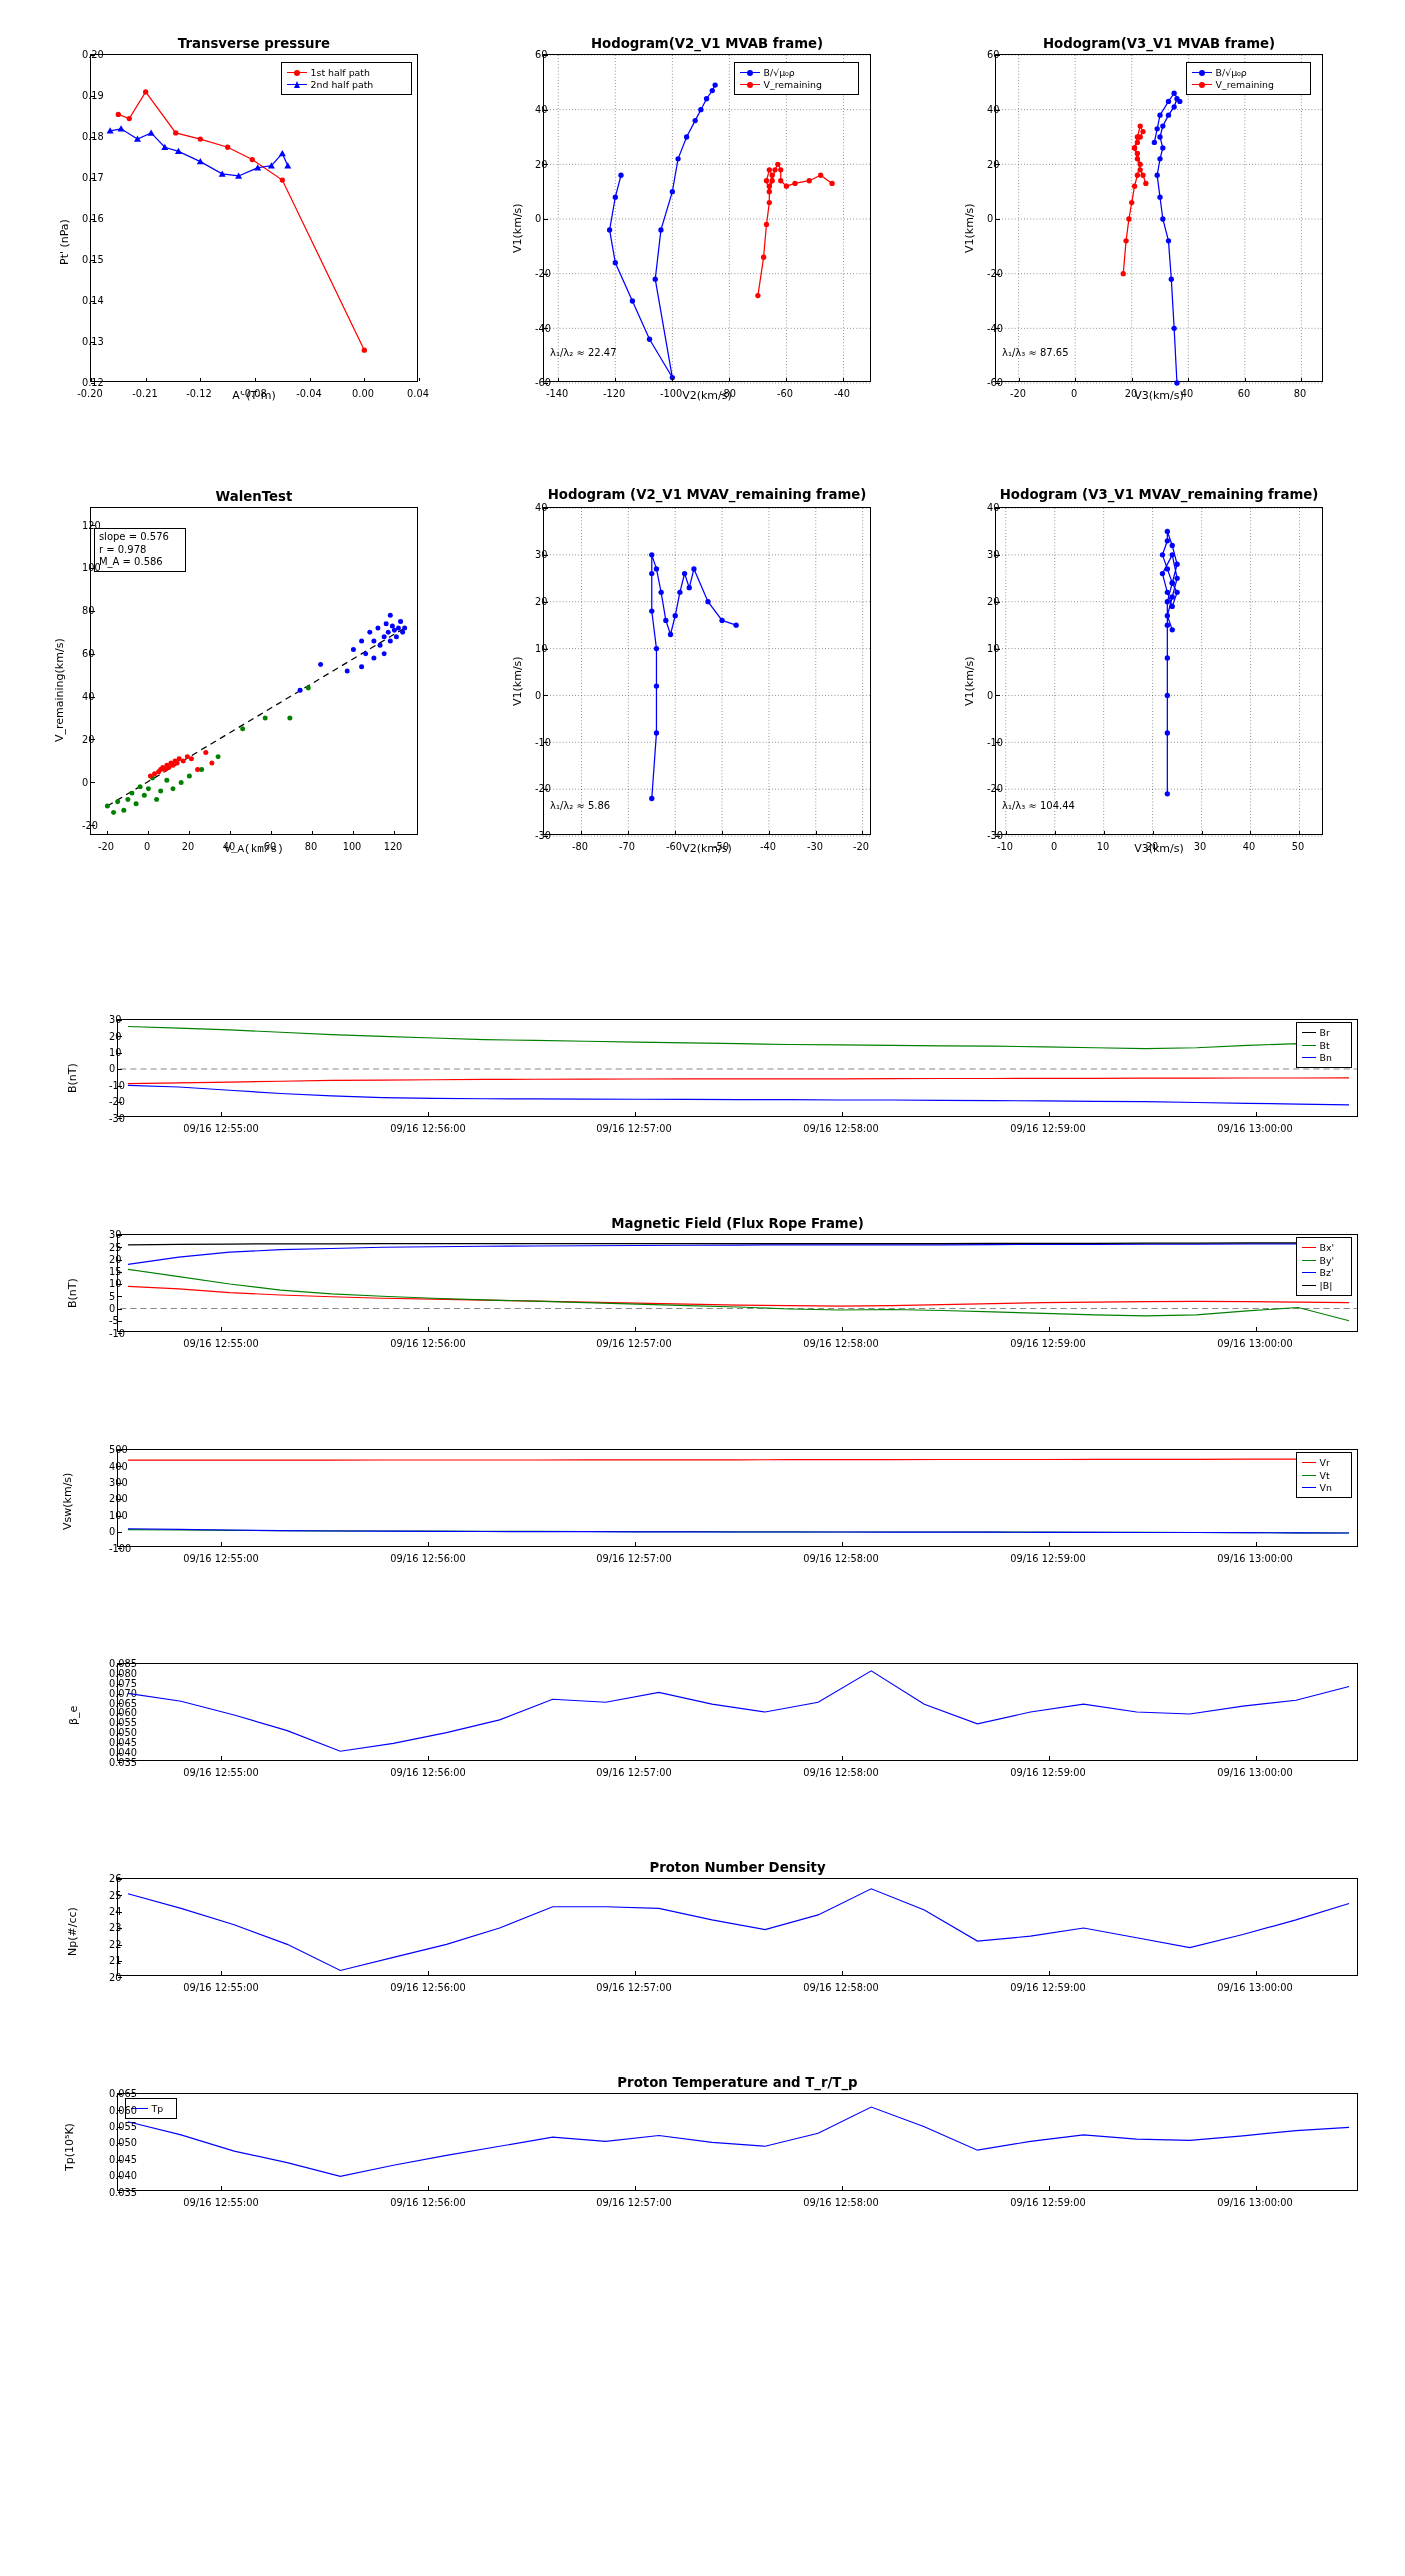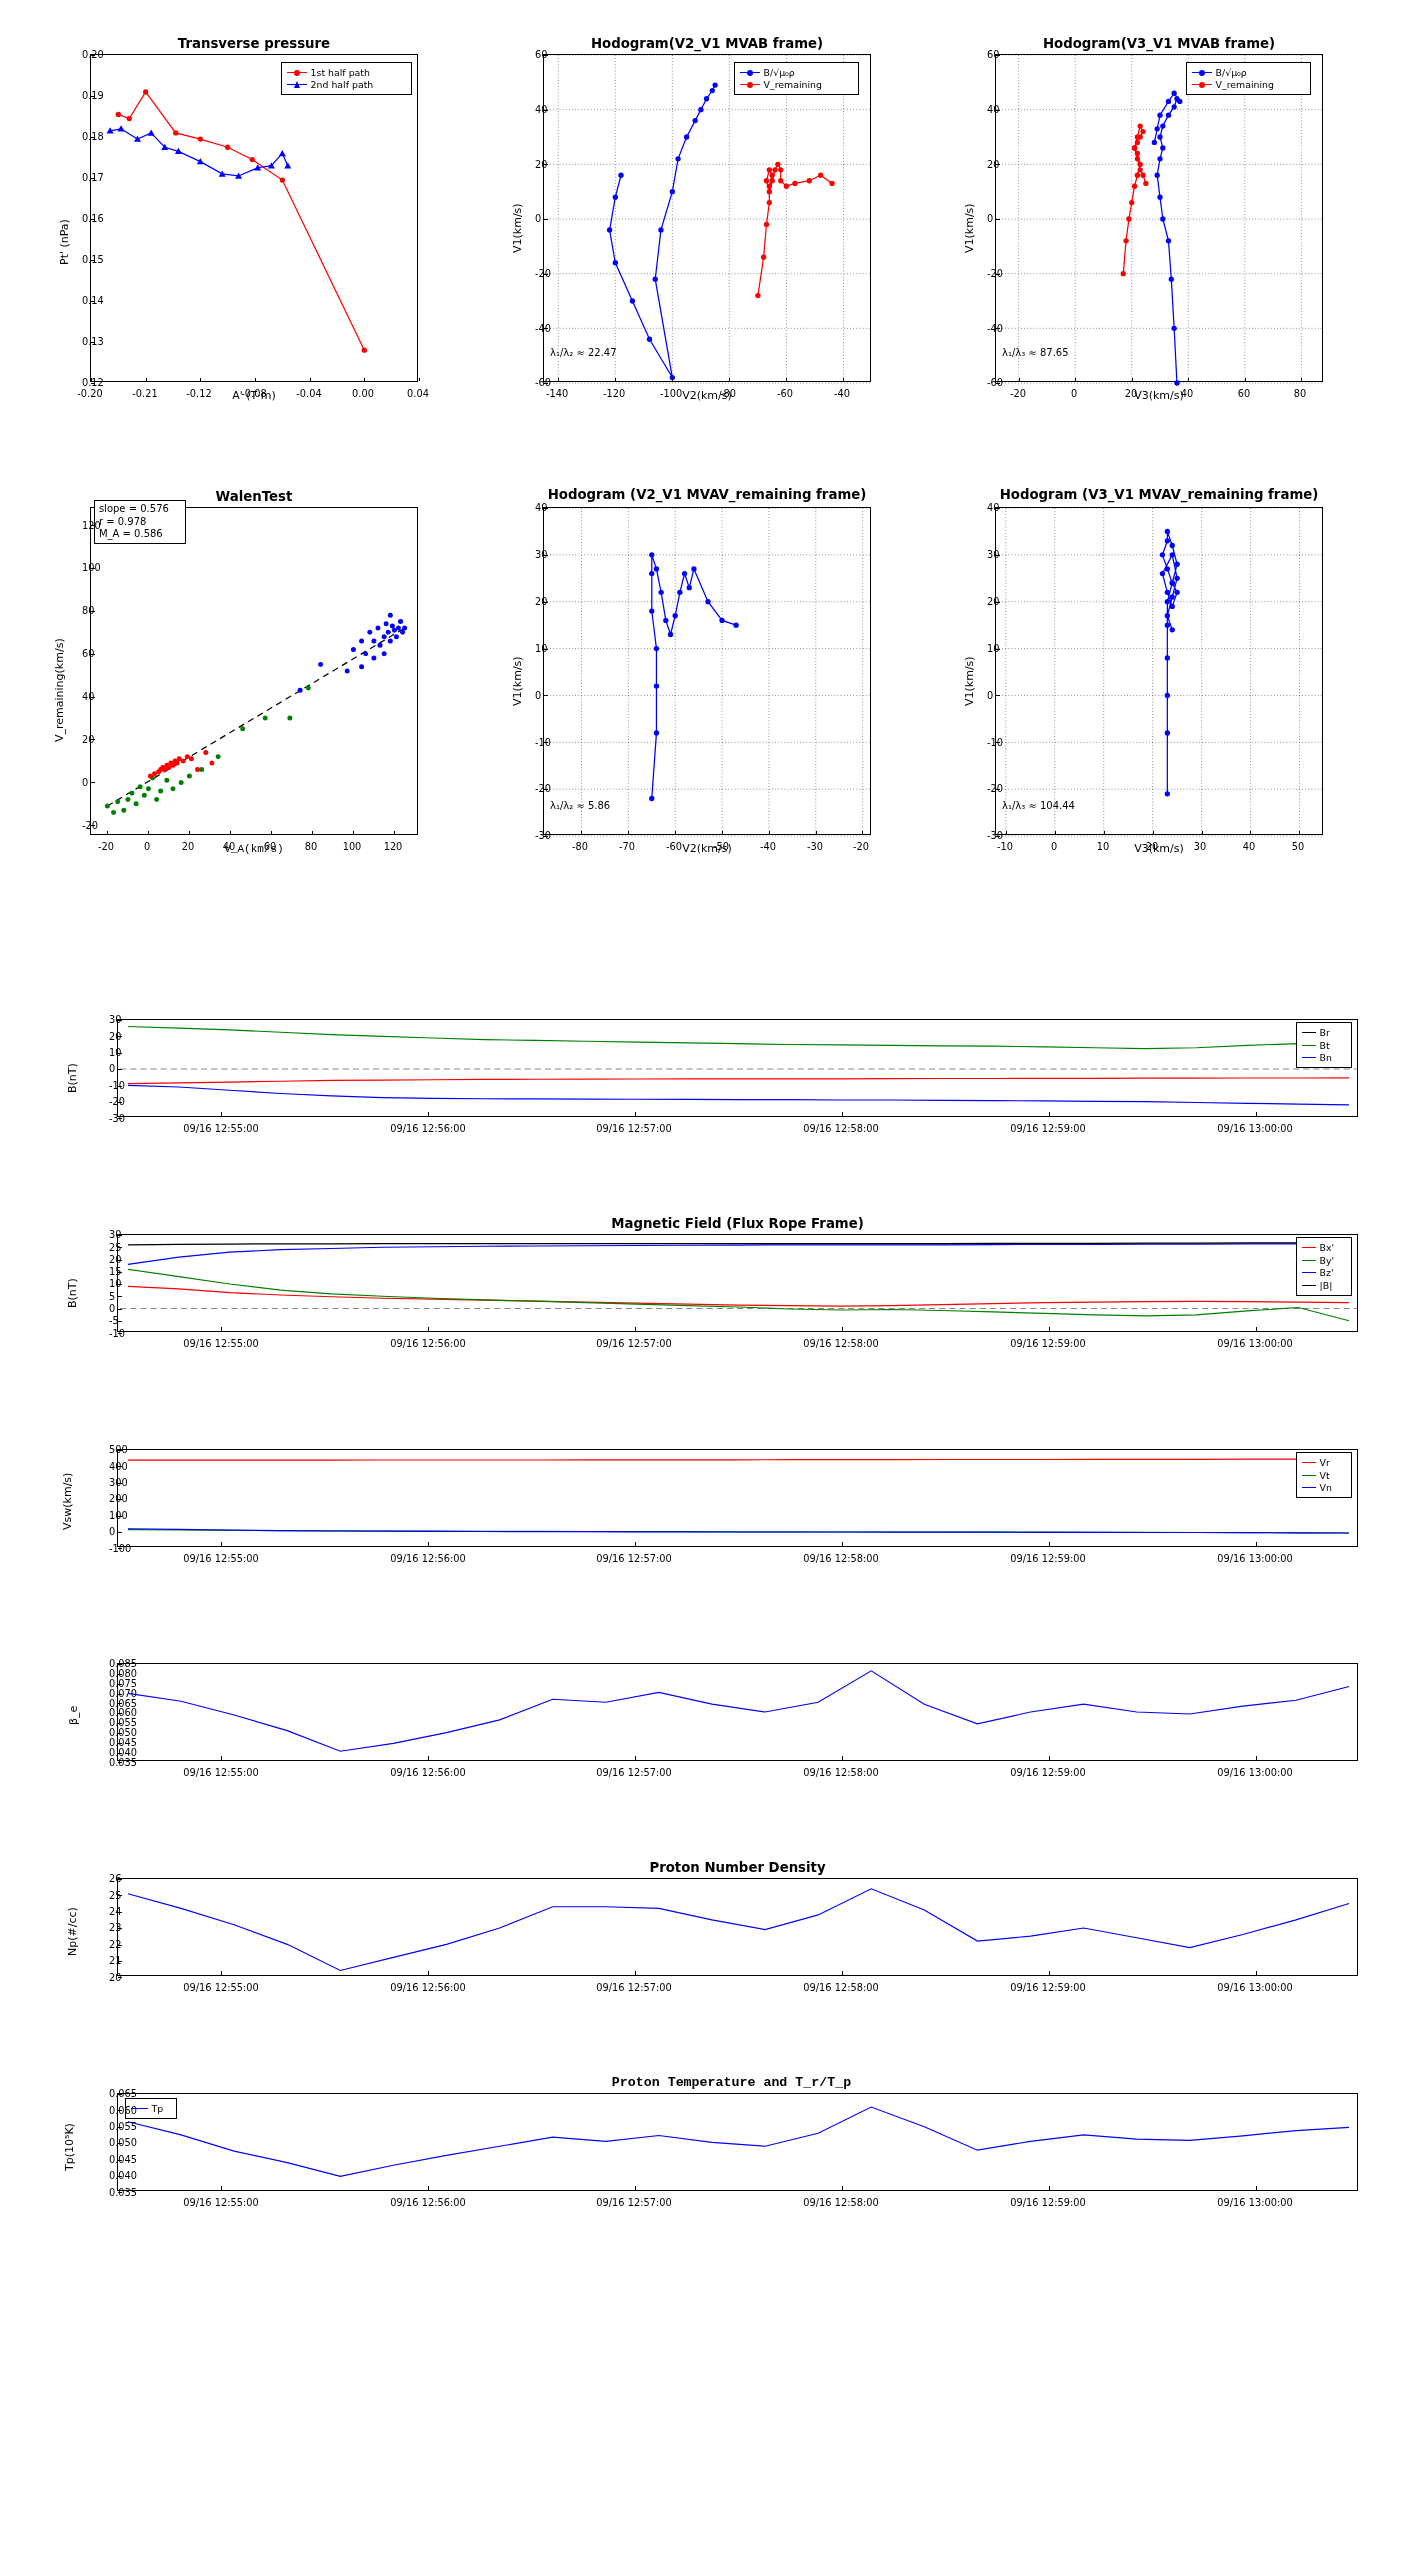--- a/index.html
+++ b/index.html
@@ -400,21 +400,21 @@
         <div class="tickmark-y" style="top: 231px;"></div>
         <div class="tickmark-y" style="top: 189px;"></div>
         <div class="tickmark-y" style="top: 146px;"></div>
         <div class="tickmark-y" style="top: 103px;"></div>
         <div class="tickmark-y" style="top: 60px;"></div>
         <div class="tickmark-y" style="top: 17px;"></div>
       </div>
     <div class="title" style="top:4.7px;left:43px;width:328px;">WalenTest</div>
     <div class="xlabel" style="left:43px;width:328px;bottom:19px;font-family:Liberation Mono, monospace;">V_A(km/s)</div>
     <div class="ylabel" style="left:6.2px;top:258px;">V_remaining(km/s)</div>
-    <div class="annobox" style="left:47px;top:16px;width:92px;">
+    <div class="annobox" style="left:47px;top:44px;width:92px;">
       <div>slope = 0.576</div>
       <div>r = 0.978</div>
       <div>M_A = 0.586</div>
     </div>
   <div class="tickx" style="left: 59px; top: 357px;">-20</div>
       <div class="tickx" style="left: 100px; top: 357px;">0</div>
       <div class="tickx" style="left: 141px; top: 357px;">20</div>
       <div class="tickx" style="left: 182px; top: 357px;">40</div>
       <div class="tickx" style="left: 223px; top: 357px;">60</div>
       <div class="tickx" style="left: 264px; top: 357px;">80</div>
@@ -842,21 +842,21 @@
         <div class="tickmark-x" style="left: 931px; bottom: 0px;"></div>
         <div class="tickmark-x" style="left: 1138px; bottom: 0px;"></div>
         <div class="tickmark-y" style="top: 98px;"></div>
         <div class="tickmark-y" style="top: 82px;"></div>
         <div class="tickmark-y" style="top: 66px;"></div>
         <div class="tickmark-y" style="top: 49px;"></div>
         <div class="tickmark-y" style="top: 33px;"></div>
         <div class="tickmark-y" style="top: 16.4px;"></div>
         <div class="tickmark-y" style="top: 0px;"></div>
       </div>
-    <div class="title" style="top:1.6px;left:64px;width:1241px;font-family:Liberation Mono, monospace;">Proton Temperature and T_r/T_p</div>
+    <div class="title" style="top:1.6px;left:70px;width:1241px;">Proton Temperature and T_r/T_p</div>
     <div class="ylabel" style="left:15.6px;top:98px;">Tp(10⁵K)</div>
     <div class="legendbox" style="left:78px;top:25px;width:52px;">
       <div class="legrow">
           <span class="legline" style="border-color:#0000ff;width:17px"></span>
           <span>Tp</span>
         </div>
     </div>
   <div class="tickx" style="left: 174px; top: 124px;">09/16 12:55:00</div>
       <div class="tickx" style="left: 381px; top: 124px;">09/16 12:56:00</div>
       <div class="tickx" style="left: 587px; top: 124px;">09/16 12:57:00</div>

